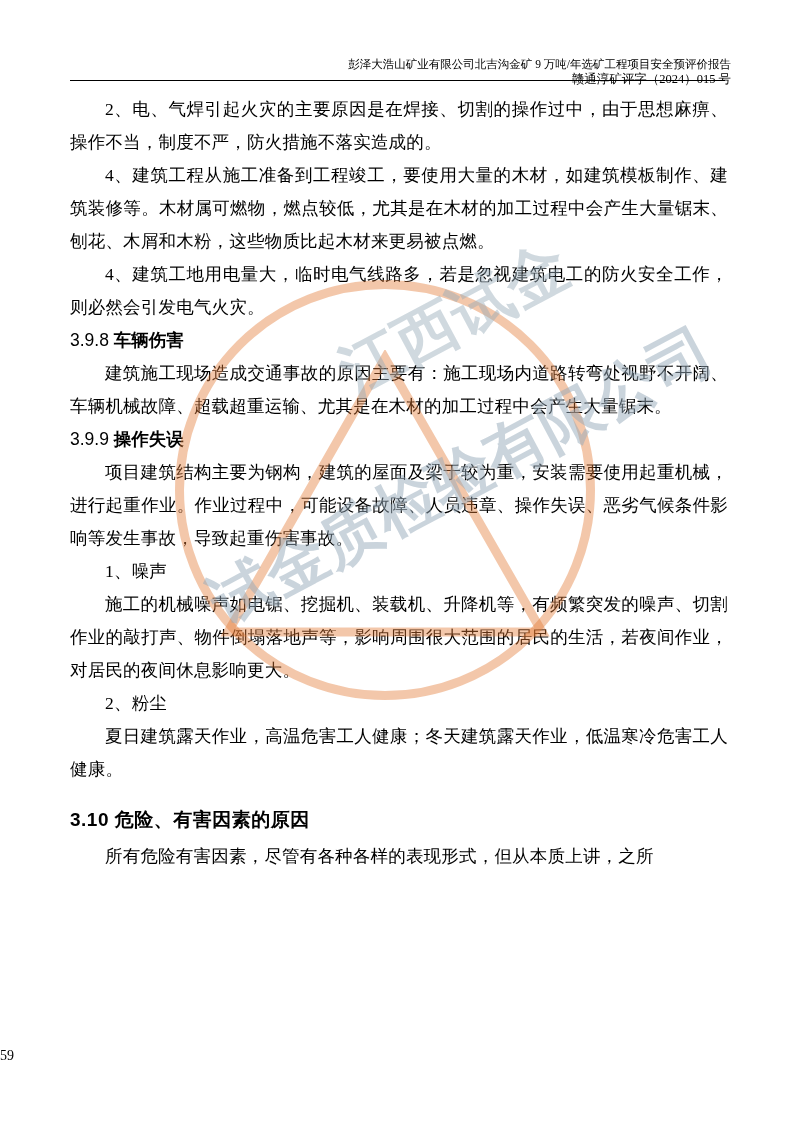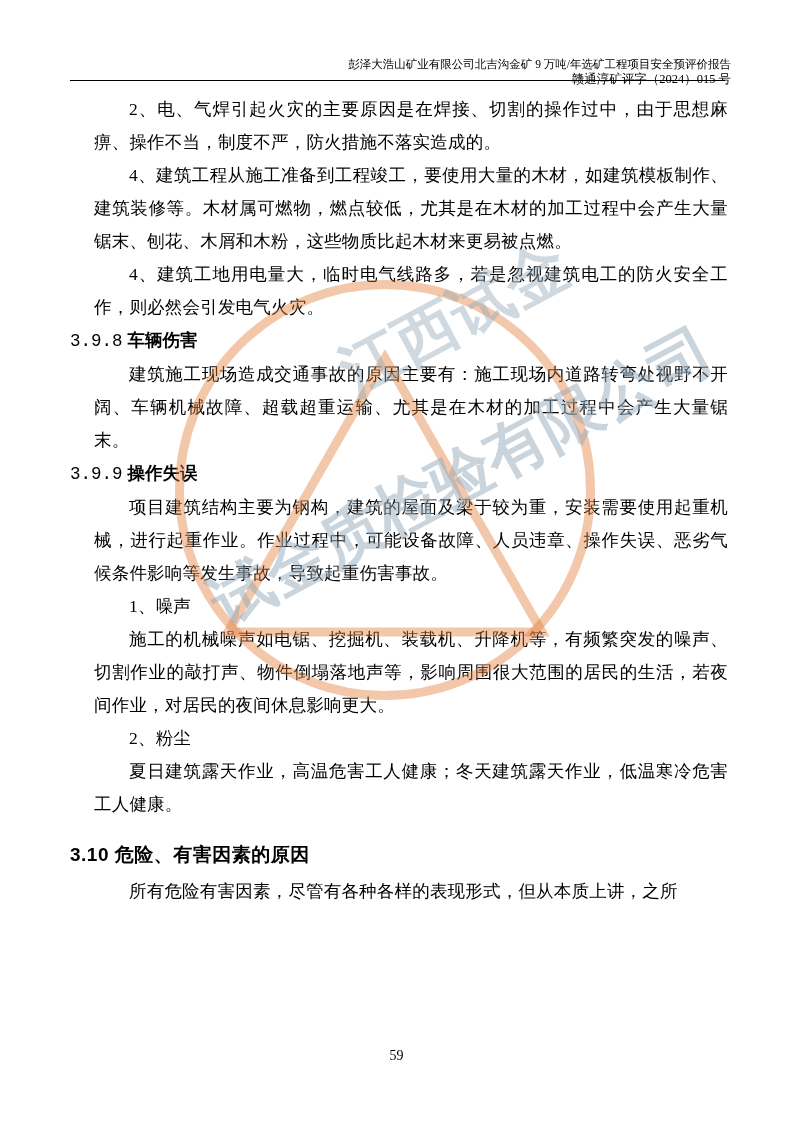--- a/index.html
+++ b/index.html
@@ -62,51 +62,50 @@
   p {
     margin: 0;
     font-size: 17.5px;
     line-height: 33px;
     text-align: justify;
     text-justify: inter-ideograph;
     letter-spacing: 0.2px;
   }
   p.indent2 {
     text-indent: 2em;
-    margin-left: 24px;
   }
   .h3 {
     margin: 0;
     font-size: 17.5px;
     line-height: 33px;
     font-weight: bold;
     font-family: "Liberation Sans", "DejaVu Sans", sans-serif;
   }
   .h3 .num {
-    font-family: Liberation Mono, monospace;
+    font-family: Liberation Sans, sans-serif;
     font-weight: normal;
     text-align: right;
   }
   .h2 {
     margin: 0;
     font-size: 19px;
     line-height: 40px;
     font-weight: bold;
     font-family: Liberation Sans, sans-serif;
     letter-spacing: 0.5px;
   }
   .spacer-md { height: 14px; }
 
   
   .page-number {
     position: absolute;
     bottom: 58px;
     left: 0;
     width: 100%;
-    text-align: center;
+    text-align: left;
     font-size: 14px;
   }
 
   
   .watermark {
     position: absolute;
     left: 0;
     top: 0;
     width: 793px;
     height: 1122px;

